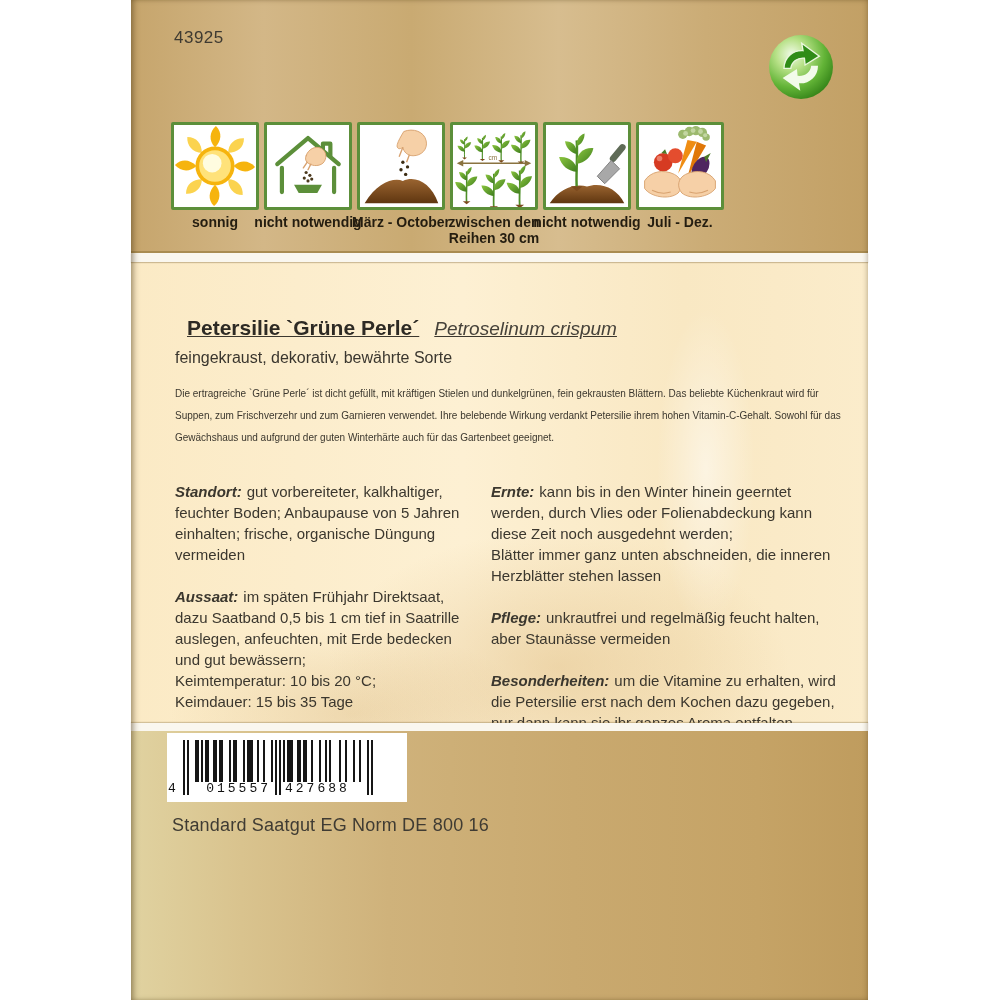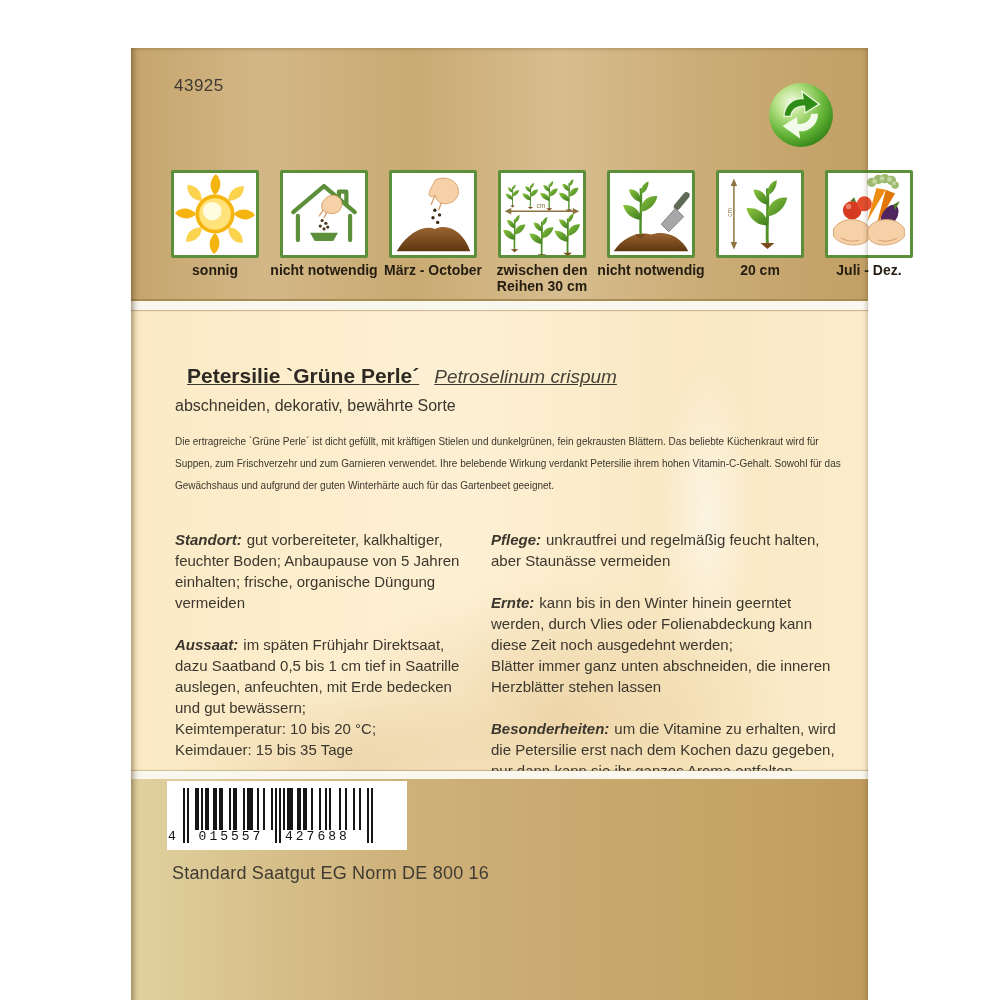--- a/index.html
+++ b/index.html
@@ -1,30 +1,30 @@
 <!DOCTYPE html>
 <html><head>
 <meta charset="utf-8">
 <style>
   html,body{margin:0;padding:0;background:#ffffff;width:1000px;height:1000px;overflow:hidden;
     font-family:"Liberation Sans", sans-serif;}
-  .stage{position:relative;width:1000px;height:828px;background:#fff;margin-top:48px;}
+  .stage{position:relative;width:1000px;height:828px;background:#fff;}
 
   
   .packet{position:absolute;left:131px;top:0;width:737px;height:1000px;background:#cdae79;}
   .packet::after{content:'';position:absolute;inset:0;z-index:9;pointer-events:none;
     box-shadow:inset 4px 0 6px -2px rgba(70,50,15,.55), inset -3px 0 5px -2px rgba(70,50,15,.3);}
 
   .top-band{position:absolute;top:0;left:0;width:100%;height:253px;
     background:linear-gradient(90deg,#c6a56c 0%,#d3b787 18%,#c9aa72 38%,#d7bd8f 58%,#cbac76 78%,#c2a065 100%);
     border-bottom:2px solid #a98c52;box-sizing:border-box;}
   .article-number{position:absolute;left:43px;top:28px;font-size:17px;color:#3e3a31;letter-spacing:.5px;}
   .green-dot{position:absolute;left:636px;top:33px;width:68px;height:68px;}
 
-  .icon-row{position:absolute;left:40px;top:122px;display:flex;gap:21px;}
+  .icon-row{position:absolute;left:40px;top:122px;display:flex;gap:5px;}
   .icon-cell{width:88px;display:flex;flex-direction:column;align-items:center;}
   .icon-box{width:88px;height:88px;background:#fff;border:3px solid #5c8f3a;border-radius:2px;
     box-sizing:border-box;overflow:hidden;}
   .icon-box svg{display:block;width:82px;height:82px;}
   .icon-label{margin-top:5px;width:108px;margin-left:-10px;margin-right:-10px;text-align:center;
     font-weight:bold;font-size:14px;line-height:1.12;color:#241d10;}
 
   .sep{position:absolute;left:0;width:100%;background:#faf7ef;z-index:3;}
   .sep-top{top:253px;height:9px;box-shadow:0 1px 1px rgba(120,95,50,.35);}
   .sep-bottom{top:723px;height:8px;box-shadow:0 -1px 1px rgba(120,95,50,.3);}
@@ -52,21 +52,21 @@
   .bottom-band{position:absolute;top:731px;left:0;width:100%;height:269px;
     background:linear-gradient(90deg,#e0d2a0 0%,#d9c38e 15%,#cfb27b 35%,#c9a96f 60%,#c5a366 85%,#bf9c5e 100%);}
   .barcode-box{position:absolute;left:36px;top:2px;background:#fff;width:216px;padding:7px 8px 6px 16px;}
   .bc-bars{position:relative;width:190px;height:56px;display:flex;align-items:flex-start;}
   .m{width:2px;height:42px;}
   .m.b{background:#161616;}
   .m.g{height:55px;}
   .bc-num{position:absolute;top:42px;font-family:"Liberation Mono", monospace;font-size:13px;
     line-height:14px;color:#111;background:#fff;}
   .bc-first{left:-15px;background:transparent;}
-  .bc-g1{left:8px;width:80px;text-align:center;letter-spacing:3px;}
+  .bc-g1{left:8px;width:80px;text-align:right;letter-spacing:3px;}
   .bc-g2{left:102px;width:80px;letter-spacing:3px;}
   .norm-text{position:absolute;left:41px;top:84px;font-size:18px;color:#3f3b33;letter-spacing:.2px;}
 
   .hidden-defs{position:absolute;width:0;height:0;}
 </style>
 </head>
 <body>
 
 <svg class="hidden-defs" aria-hidden="true">
   <defs>
@@ -202,32 +202,20 @@
             <svg viewBox="0 0 88 88">
               <path d="M4,84 C14,68 32,62 44,66 C58,61 76,67 84,84 Z" fill="url(#soilG)"></path>
               <use href="#plantG" transform="translate(12,6) scale(1.05)"></use>
               <path d="M72,36 L82,24" stroke="#5f6b57" stroke-width="7" stroke-linecap="round"></path>
               <path d="M55,55 L70,38 L79,47 L63,63 Z" fill="#a8a8a8" stroke="#7c7c7c" stroke-width="1"></path>
             </svg>
           </div>
           <div class="icon-label">nicht notwendig</div>
         </div>
 
-        <div class="icon-cell">
-          <div class="icon-box">
-            <svg viewBox="0 0 88 88">
-              <path d="M16,12 V76" stroke="#8a7340" stroke-width="1.6"></path>
-              <path d="M16,6 L12.5,14 H19.5 Z" fill="#8a7340"></path>
-              <path d="M16,82 L12.5,74 H19.5 Z" fill="#8a7340"></path>
-              <text x="8" y="47" font-size="7" fill="#8a7340" transform="rotate(-90 11 44)">cm</text>
-              <use href="#plantG" transform="translate(27,4) scale(1.25)"></use>
-            </svg>
-          </div>
-          <div class="icon-label">20 cm</div>
-        </div>
 
         <div class="icon-cell">
           <div class="icon-box">
             <svg viewBox="0 0 88 88">
               <g fill="#9cb96e">
                 <circle cx="47" cy="10" r="5"></circle>
                   <circle cx="54" cy="7" r="5"></circle>
                   <circle cx="61" cy="6" r="5"></circle>
                 <circle cx="68" cy="8" r="5"></circle>
                   <circle cx="72" cy="13" r="4"></circle>
@@ -257,35 +245,35 @@
     </div>
 
     <div class="sep sep-top"></div>
 
     <div class="content">
 
       <div class="title-row">
         <span class="title">Petersilie `Grüne Perle´</span><span class="latin">Petroselinum crispum</span>
       </div>
 
-      <div class="subtitle">abschneiden, dekorativ, bewährte Sorte</div>
+      <div class="subtitle">feingekraust, dekorativ, bewährte Sorte</div>
 
       <div class="description">Die ertragreiche `Grüne Perle´ ist dicht gefüllt, mit kräftigen Stielen und dunkelgrünen, fein gekrausten Blättern. Das beliebte Küchenkraut wird für Suppen, zum Frischverzehr und zum Garnieren verwendet. Ihre belebende Wirkung verdankt Petersilie ihrem hohen Vitamin-C-Gehalt. Sowohl für das Gewächshaus und aufgrund der guten Winterhärte auch für das Gartenbeet geeignet.</div>
 
       <div class="columns">
         <div class="col-left">
           <p class="sec"><b>Standort:</b><span>gut vorbereiteter, kalkhaltiger, feuchter Boden; Anbaupause von 5 Jahren einhalten; frische, organische Düngung vermeiden</span></p>
           <p class="sec"><b>Aussaat:</b><span>im späten Frühjahr Direktsaat, dazu Saatband 0,5 bis 1 cm tief in Saatrille auslegen, anfeuchten, mit Erde bedecken und gut bewässern;
 Keimtemperatur: 10 bis 20 °C;
 Keimdauer: 15 bis 35 Tage</span></p>
         </div>
         <div class="col-right">
-          <p class="sec"><b>Pflege:</b><span>unkrautfrei und regelmäßig feucht halten, aber Staunässe vermeiden</span></p>
           <p class="sec"><b>Ernte:</b><span>kann bis in den Winter hinein geerntet werden, durch Vlies oder Folienabdeckung kann diese Zeit noch ausgedehnt werden;
 Blätter immer ganz unten abschneiden, die inneren Herzblätter stehen lassen</span></p>
+          <p class="sec"><b>Pflege:</b><span>unkrautfrei und regelmäßig feucht halten, aber Staunässe vermeiden</span></p>
           <p class="sec"><b>Besonderheiten:</b><span>um die Vitamine zu erhalten, wird die Petersilie erst nach dem Kochen dazu gegeben, nur dann kann sie ihr ganzes Aroma entfalten</span></p>
         </div>
       </div>
     </div>
 
     <div class="sep sep-bottom"></div>
 
     <div class="bottom-band">
       <div class="barcode-box">
         <div class="bc-bars" id="bc-bars">

